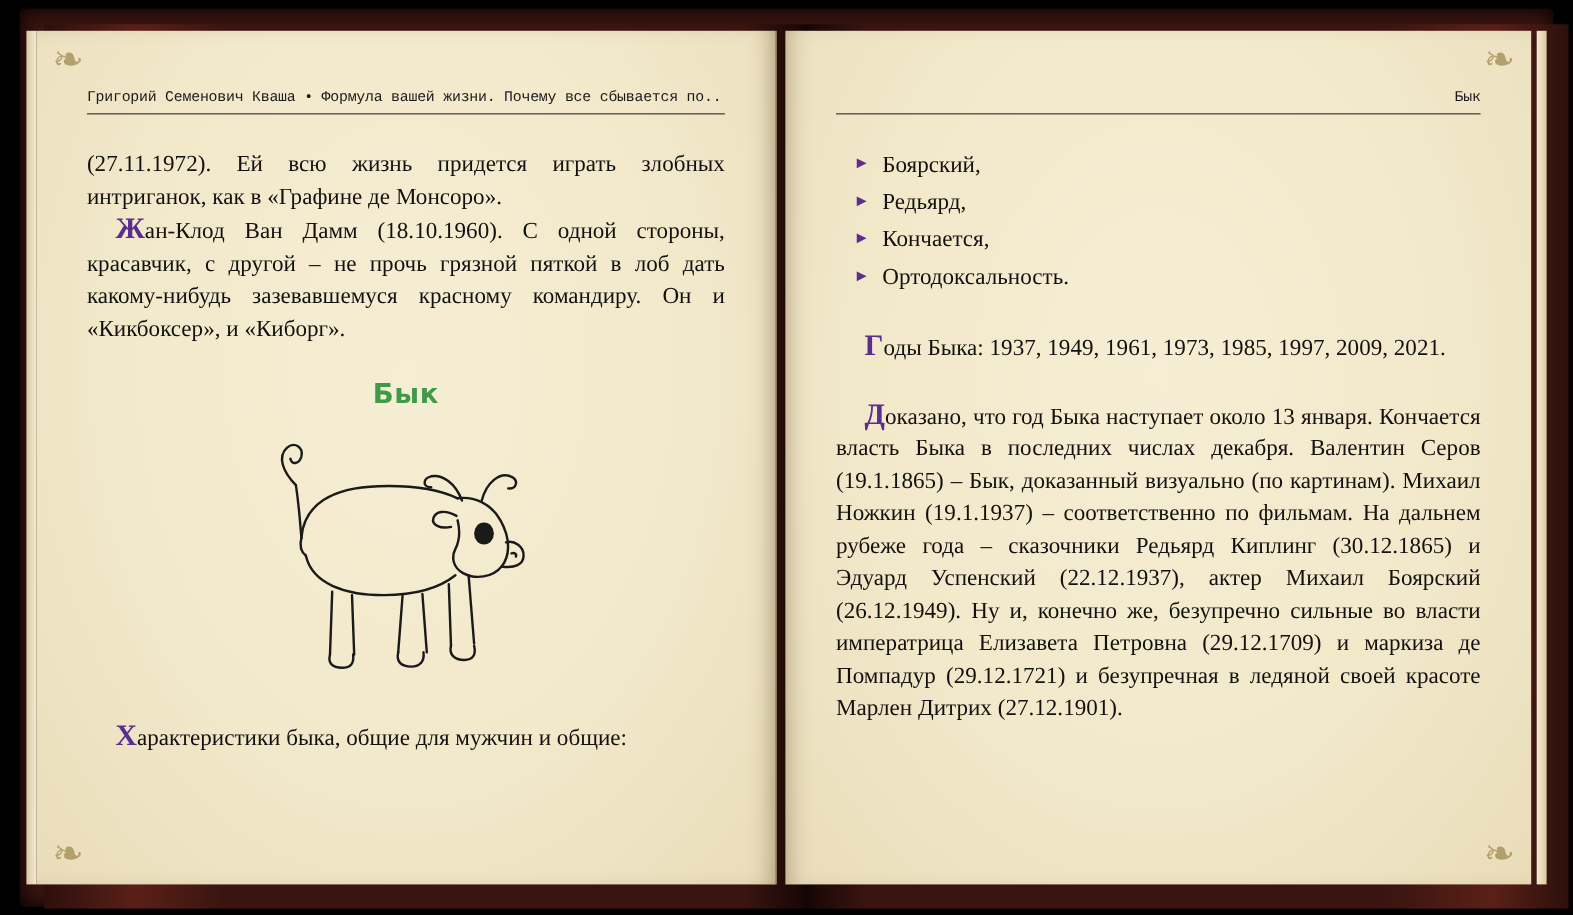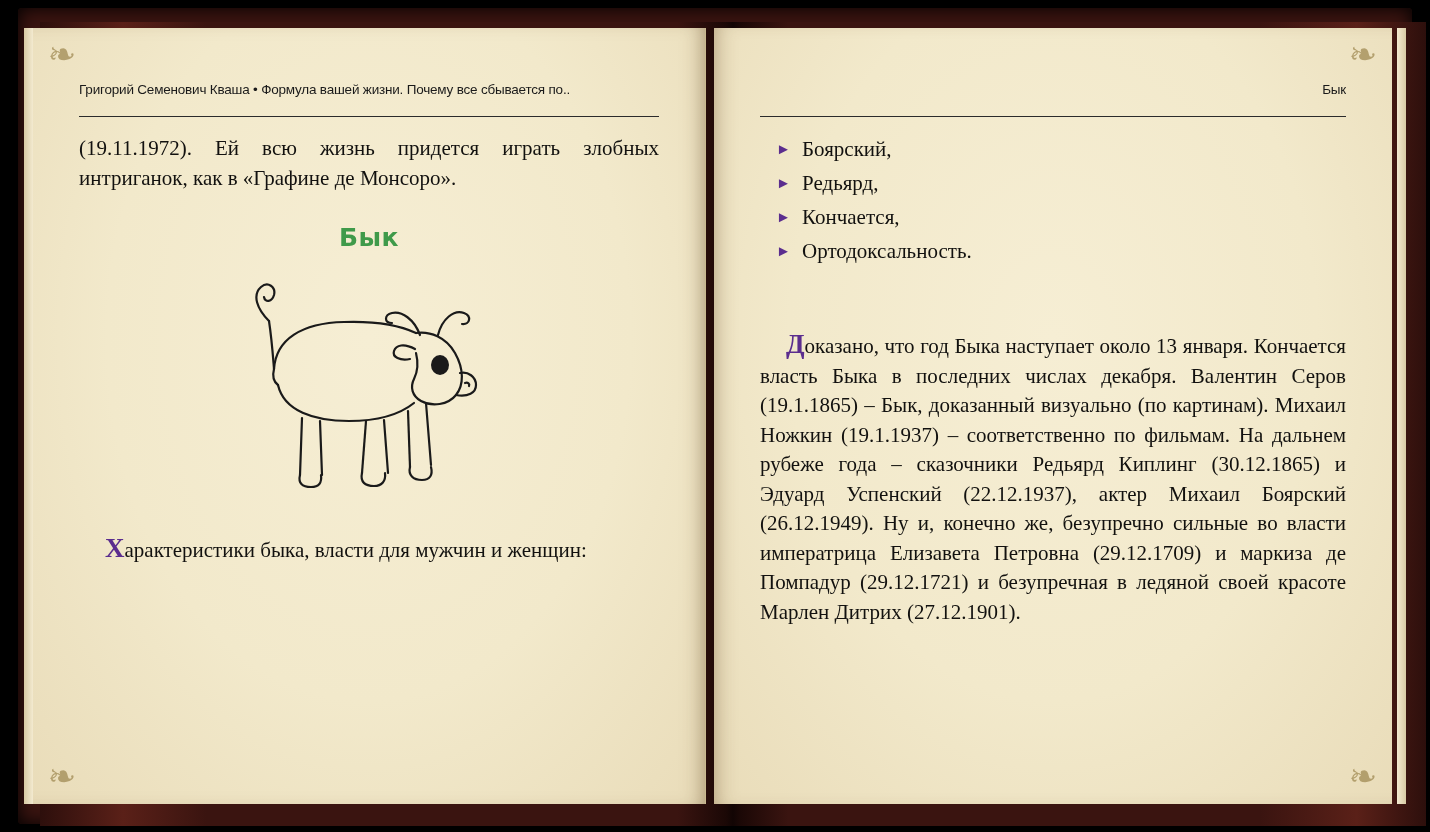--- a/index.html
+++ b/index.html
@@ -91,25 +91,25 @@
   }
   .page-edge-left { left: 24px; }
   .page-edge-right { right: 24px; background: linear-gradient(270deg,#d8caa4,#f3ead0); }
 
   
   .page-header {
     position: absolute;
     left: 46px;
     right: 46px;
     top: 54px;
-    font-family: Liberation Sans, sans-serif;
+    font-family: Liberation Mono, monospace;
     font-size: 13.5px;
     color: #1a1a1a;
     letter-spacing: -0.2px;
-    padding-bottom: 19px;
+    padding-bottom: 6px;
     border-bottom: 1.5px solid #2b2b2b;
     white-space: nowrap;
     overflow: hidden;
   }
   #header-right-text {
     text-align: right;
   }
 
   
   .col {
@@ -193,23 +193,26 @@
     <div class="ornament orn-tl">❧</div>
     <div class="ornament orn-bl">❧</div>
 
     <div class="page-header">
       <span>Григорий Семенович Кваша • Формула вашей жизни. Почему все сбывается по..</span>
     </div>
 
     <div class="col">
 
       <p>
-        <span>(19.11.1972). Ей всю жизнь придется играть злобных интриганок, как в «Графине де Монсоро».</span>
-      </p>
-
+        <span>(27.11.1972). Ей всю жизнь придется играть злобных интриганок, как в «Графине де Монсоро».</span>
+      </p>
+
+      <p class="p-indent p-gap">
+        <span class="dropcap">Ж</span><span>ан-Клод Ван Дамм (18.10.1960). С одной стороны, красавчик, с другой – не прочь грязной пяткой в лоб дать какому-нибудь зазевавшемуся красному командиру. Он и «Кикбоксер», и «Киборг».</span>
+      </p>
 
       <div class="section-title">Бык</div>
 
       <svg class="illustration" width="290" height="245" viewBox="0 0 290 245" fill="none" stroke="#1a1a1a" stroke-width="2.2" stroke-linecap="round" stroke-linejoin="round">
 
         <path d="M45 60 C 33 48, 28 34, 37 26 C 44 20, 52 26, 50 34 C 48 41, 41 42, 40 36"></path>
         <path d="M45 60 C 48 80, 49 96, 50 108"></path>
 
         <path d="M50 108 C 52 78, 78 62, 120 61 C 150 60, 175 64, 192 72"></path>
 
@@ -235,21 +238,21 @@
         <path d="M76 214 C 74 222, 78 226, 87 226 C 95 226, 98 222, 97 214"></path>
         <path d="M142 160 L 138 212"></path>
         <path d="M160 159 L 164 212"></path>
         <path d="M138 212 C 136 221, 141 225, 150 225 C 158 225, 162 220, 161 212"></path>
         <path d="M184 150 L 186 206"></path>
         <path d="M202 142 L 207 204"></path>
         <path d="M186 206 C 184 214, 189 219, 198 219 C 206 219, 209 214, 207 206"></path>
       </svg>
 
       <p class="p-indent" style="margin-top:28px">
-        <span class="dropcap">Х</span><span>арактеристики быка, власти для мужчин и женщин:</span>
+        <span class="dropcap">Х</span><span>арактеристики быка, общие для мужчин и общие:</span>
       </p>
 
     </div>
   </div>
 
   <div class="page" id="page-right">
 
     <div class="ornament orn-tr">❧</div>
     <div class="ornament orn-br">❧</div>
 
@@ -273,20 +276,23 @@
           <span>Кончается,</span>
         </li>
         <li>
           <span class="bullet-marker">►</span>
           <span>Ортодоксальность.</span>
         </li>
       </ul>
 
       <div class="spacer-md"></div>
 
+      <p class="p-indent">
+        <span class="dropcap">Г</span><span>оды Быка: 1937, 1949, 1961, 1973, 1985, 1997, 2009, 2021.</span>
+      </p>
 
       <div class="spacer-md"></div>
 
       <p class="p-indent">
         <span class="dropcap">Д</span><span>оказано, что год Быка наступает около 13 января. Кончается власть Быка в последних числах декабря. Валентин Серов (19.1.1865) – Бык, доказанный визуально (по картинам). Михаил Ножкин (19.1.1937) – соответственно по фильмам. На дальнем рубеже года – сказочники Редьярд Киплинг (30.12.1865) и Эдуард Успенский (22.12.1937), актер Михаил Боярский (26.12.1949). Ну и, конечно же, безупречно сильные во власти императрица Елизавета Петровна (29.12.1709) и маркиза де Помпадур (29.12.1721) и безупречная в ледяной своей красоте Марлен Дитрих (27.12.1901).</span>
       </p>
 
     </div>
   </div>
 

